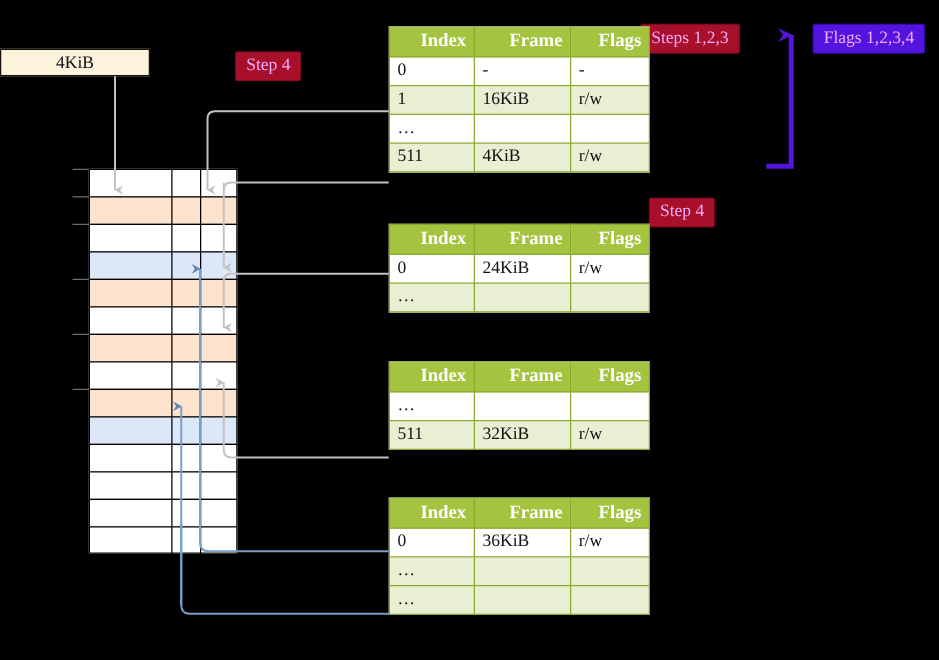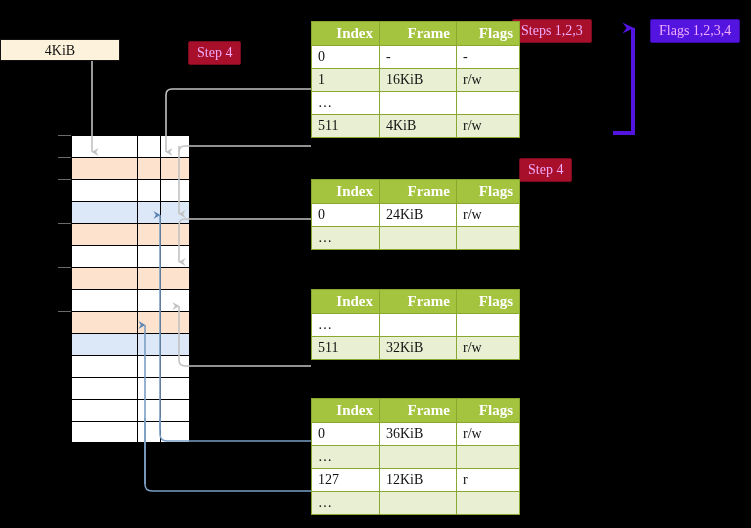--- a/index.html
+++ b/index.html
@@ -192,25 +192,20 @@
       <tr>
         <td class="c-idx">0</td>
         <td class="c-frm">36KiB</td>
         <td class="c-flg">r/w</td>
       </tr>
       <tr class="alt">
         <td class="c-idx">…</td>
         <td class="c-frm"></td>
         <td class="c-flg"></td>
       </tr>
-      <tr>
-        <td class="c-idx">127</td>
-        <td class="c-frm">12KiB</td>
-        <td class="c-flg">r</td>
-      </tr>
       <tr class="alt">
         <td class="c-idx">…</td>
         <td class="c-frm"></td>
         <td class="c-flg"></td>
       </tr>
     </tbody>
   </table>
 
 <svg id="wires" viewBox="0 0 751 528" xmlns="http://www.w3.org/2000/svg">
   <defs>

